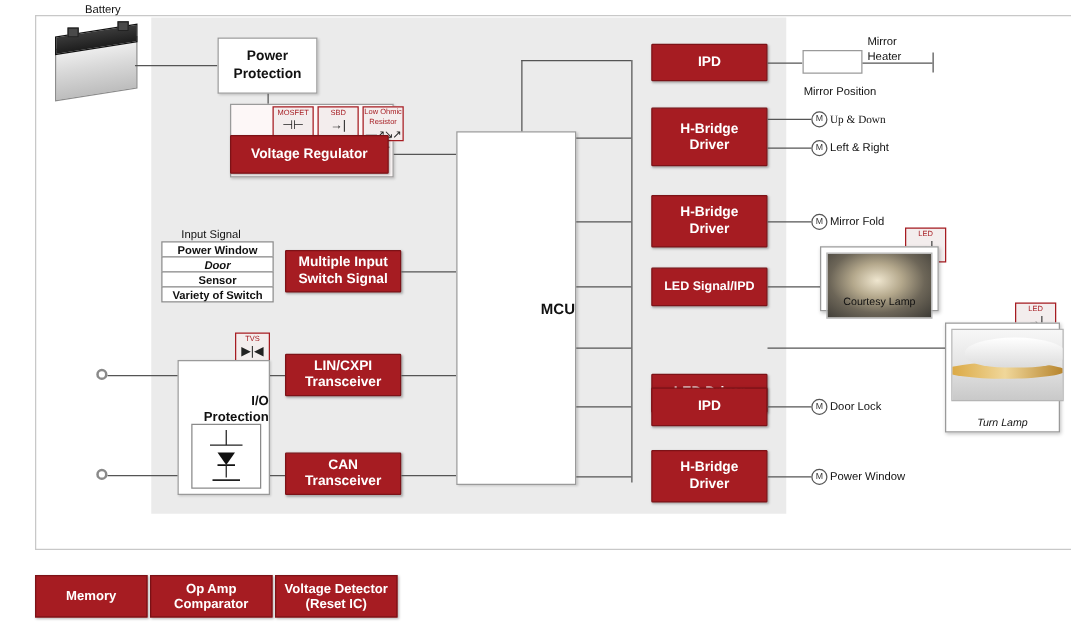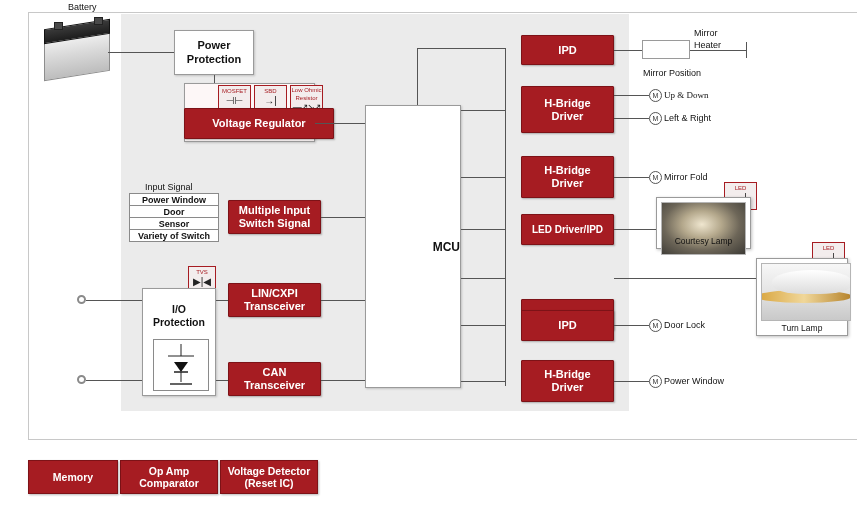--- a/index.html
+++ b/index.html
@@ -167,47 +167,47 @@
   <div class="comp" style="left:238px;top:85px;width:33px;height:28px;">
     <span class="ctitle">SBD</span>
     <span class="csym">→|</span>
   </div>
   <div class="comp" style="left:274px;top:85px;width:33px;height:28px;">
     <span class="ctitle" style="line-height:7px;">Low Ohmic</span>
     <span class="ctitle" style="line-height:7px;">Resistor</span>
     <span class="csym zig" style="font-size:9px;line-height:10px;">—↗↘↗—</span>
   </div>
 
-  <div class="rblock" style="left:168px;top:108px;width:150px;height:31px;">
+  <div class="rblock" style="left:168px;top:108px;width:127px;height:31px;">
     <span>Voltage Regulator</span>
   </div>
 
   <div class="hline" style="left:299px;top:123px;width:50px;"></div>
 
   <div class="lbl" style="left:129px;top:182px;">Input Signal</div>
   <div class="insig" style="top:193px;">Power Window</div>
-  <div class="insig" style="top:205px;">Door</div>
+  <div class="insig" style="top:205px;font-style:italic;">Door</div>
   <div class="insig" style="top:217px;">Sensor</div>
   <div class="insig" style="top:229px;">Variety of Switch</div>
 
   <div class="rblock" style="left:212px;top:200px;width:93px;height:34px;">
     <div>
       <span>Multiple Input</span><br>
       <span>Switch Signal</span>
     </div>
   </div>
   <div class="hline" style="left:305px;top:217px;width:44px;"></div>
 
   <div class="comp" style="left:172px;top:266px;width:28px;height:25px;">
     <span class="ctitle">TVS</span>
     <span class="csym">▶|◀</span>
   </div>
 
   <div class="wbox" style="left:126px;top:288px;width:74px;height:108px;">
-    <div style="text-align:center;font-weight:bold;font-size:10.5px;color:#111;line-height:1.2;padding-top:14px;">
+    <div style="text-align:right;font-weight:bold;font-size:10.5px;color:#111;line-height:1.2;padding-top:26px;">
       <span>I/O</span><br>
       <span>Protection</span>
     </div>
     <div style="position:absolute;left:10px;top:50px;width:54px;height:50px;border:1px solid #8a8a8a;background:#fff;">
       <svg width="54" height="50" viewBox="0 0 54 50">
         <line x1="27" y1="4" x2="27" y2="16" stroke="#222" stroke-width="1"></line>
         <line x1="14" y1="16" x2="40" y2="16" stroke="#222" stroke-width="1"></line>
         <polygon points="20,22 34,22 27,32" fill="#111"></polygon>
         <line x1="20" y1="32" x2="34" y2="32" stroke="#111" stroke-width="1.4"></line>
         <line x1="27" y1="32" x2="27" y2="42" stroke="#222" stroke-width="1"></line>
@@ -267,21 +267,21 @@
   </div>
 
   <div class="rblock" style="left:505px;top:156px;width:93px;height:42px;">
     <div>
       <span>H-Bridge</span><br>
       <span>Driver</span>
     </div>
   </div>
 
   <div class="rblock" style="left:505px;top:214px;width:93px;height:31px;">
-    <span style="font-size:10px;">LED Driver/IPD</span>
+    <span style="font-size:10px;">LED Signal/IPD</span>
   </div>
 
   <div class="rblock" style="left:505px;top:263px;width:93px;height:31px;margin-top:36px;">
     <span>LED Driver</span>
   </div>
 
   <div class="rblock" style="left:505px;top:310px;width:93px;height:31px;">
     <span>IPD</span>
   </div>
 
@@ -322,21 +322,21 @@
         radial-gradient(ellipse at 48% 42%, #efe6cf 0%, #b4a88c 32%, #6d6658 62%, #3c3a35 100%);
         border:1px solid #b5b5b5;"></div>
     <div class="cap">Courtesy Lamp</div>
   </div>
 
   <div class="hline" style="left:598px;top:278px;width:142px;"></div>
   <div class="comp" style="left:796px;top:242px;width:33px;height:28px;">
     <span class="ctitle">LED</span>
     <span class="csym">→|</span>
   </div>
-  <div class="photo" style="left:740px;top:258px;width:92px;height:78px;">
+  <div class="photo" style="left:740px;top:258px;width:92px;height:88px;font-style:italic;">
     <div class="img" style="height:56px;background:
         linear-gradient(180deg,#f7f7f7 0%,#e6e6e6 45%,#c9c9c9 100%);
         border:1px solid #b5b5b5;position:relative;overflow:hidden;">
       <div style="position:absolute;left:-6px;top:26px;width:96px;height:13px;border-radius:50%;
                   background:linear-gradient(90deg,#d8a33a,#f0d79a,#b5822a);"></div>
       <div style="position:absolute;left:10px;top:6px;width:80px;height:24px;border-radius:50% 50% 40% 40%;
                   background:linear-gradient(180deg,#ffffff,#dcdcdc);"></div>
     </div>
     <div class="cap">Turn Lamp</div>
   </div>

